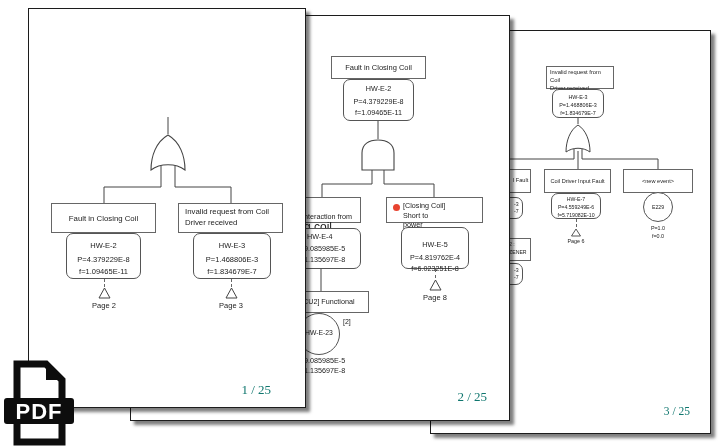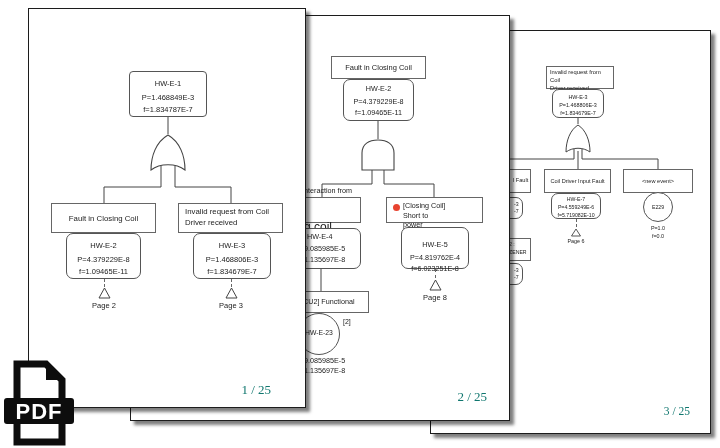--- a/index.html
+++ b/index.html
@@ -89,21 +89,21 @@
     <div class="dbox ctr" style="left:200px;top:40px;width:95px;height:23px;font-size:7.5px;">
       <span>Fault in Closing Coil</span>
     </div>
     <div class="ebox" style="left:212px;top:63px;width:71px;height:42px;padding-top:4px;font-size:7.2px;line-height:1.45;">
       <div class="id-line">HW-E-2</div>
       <div>P=4.379229E-8</div>
       <div>f=1.09465E-11</div>
     </div>
 
     <div class="dbox" style="left:132px;top:181px;width:98px;height:26px;"></div>
-    <div class="frag" style="left:173px;top:170px;font-size:7.2px;">nteraction from</div>
+    <div class="frag" style="left:173px;top:196px;font-size:7.2px;">nteraction from</div>
     <div class="frag" style="left:173px;top:204px;font-size:12px;">g coil</div>
     <div class="ebox" style="left:140px;top:212px;width:90px;height:41px;"></div>
     <div class="frag" style="left:176px;top:216px;font-size:7.2px;">HW-E-4</div>
     <div class="frag" style="left:173px;top:228px;font-size:7.2px;">9.085985E-5</div>
     <div class="frag" style="left:173px;top:239px;font-size:7.2px;">1.135697E-8</div>
     <div class="dbox" style="left:132px;top:275px;width:106px;height:22px;"></div>
     <div class="frag" style="left:172px;top:281px;font-size:7.2px;">CU2] Functional</div>
     <div class="circle" style="left:167px;top:297px;width:42px;height:42px;"></div>
     <div class="frag" style="left:167px;top:313px;width:42px;text-align:center;font-size:6.8px;">HW-E-23</div>
     <div class="frag" style="left:212px;top:302px;font-size:7px;">[2]</div>
@@ -128,25 +128,20 @@
     <div class="pnum" style="right:22px;bottom:15px;font-size:13px;">2 / 25</div>
   </div>
 
   <div class="page" id="page1" style="left:28px;top:8px;width:278px;height:400px;z-index:30;">
     <svg class="cv" width="278" height="400">
       <path d="M139,108 V125" stroke="#444" stroke-width="1" fill="none"></path>
       <path d="M132,157 V178 H75 V194" stroke="#444" stroke-width="1" fill="none"></path>
       <path d="M146,157 V178 H202 V194" stroke="#444" stroke-width="1" fill="none"></path>
       <path d="M1,36 C1,22 6,8 18,1 C30,8 35,22 35,36 C26,29 10,29 1,36 Z" transform="translate(121,125)" stroke="#444" stroke-width="1.1" fill="#fff"></path>
     </svg>
-    <div class="ebox" style="left:100px;top:62px;width:78px;height:46px;padding-top:6px;font-size:7.5px;line-height:1.5;border-radius:4px;">
-      <div class="id-line">HW-E-1</div>
-      <div>P=1.468849E-3</div>
-      <div>f=1.834787E-7</div>
-    </div>
     <div class="dbox ctr" style="left:22px;top:194px;width:105px;height:30px;font-size:7.8px;">
       <span>Fault in Closing Coil</span>
     </div>
     <div class="dbox" style="left:149px;top:194px;width:105px;height:30px;padding:3px 6px;font-size:7.8px;line-height:1.4;">
       <span style="display:block;">Invalid request from Coil</span>
       <span style="display:block;">Driver received</span>
     </div>
     <div class="ebox" style="left:37px;top:224px;width:75px;height:46px;padding-top:6px;font-size:7.5px;line-height:1.5;">
       <div class="id-line">HW-E-2</div>
       <div>P=4.379229E-8</div>

